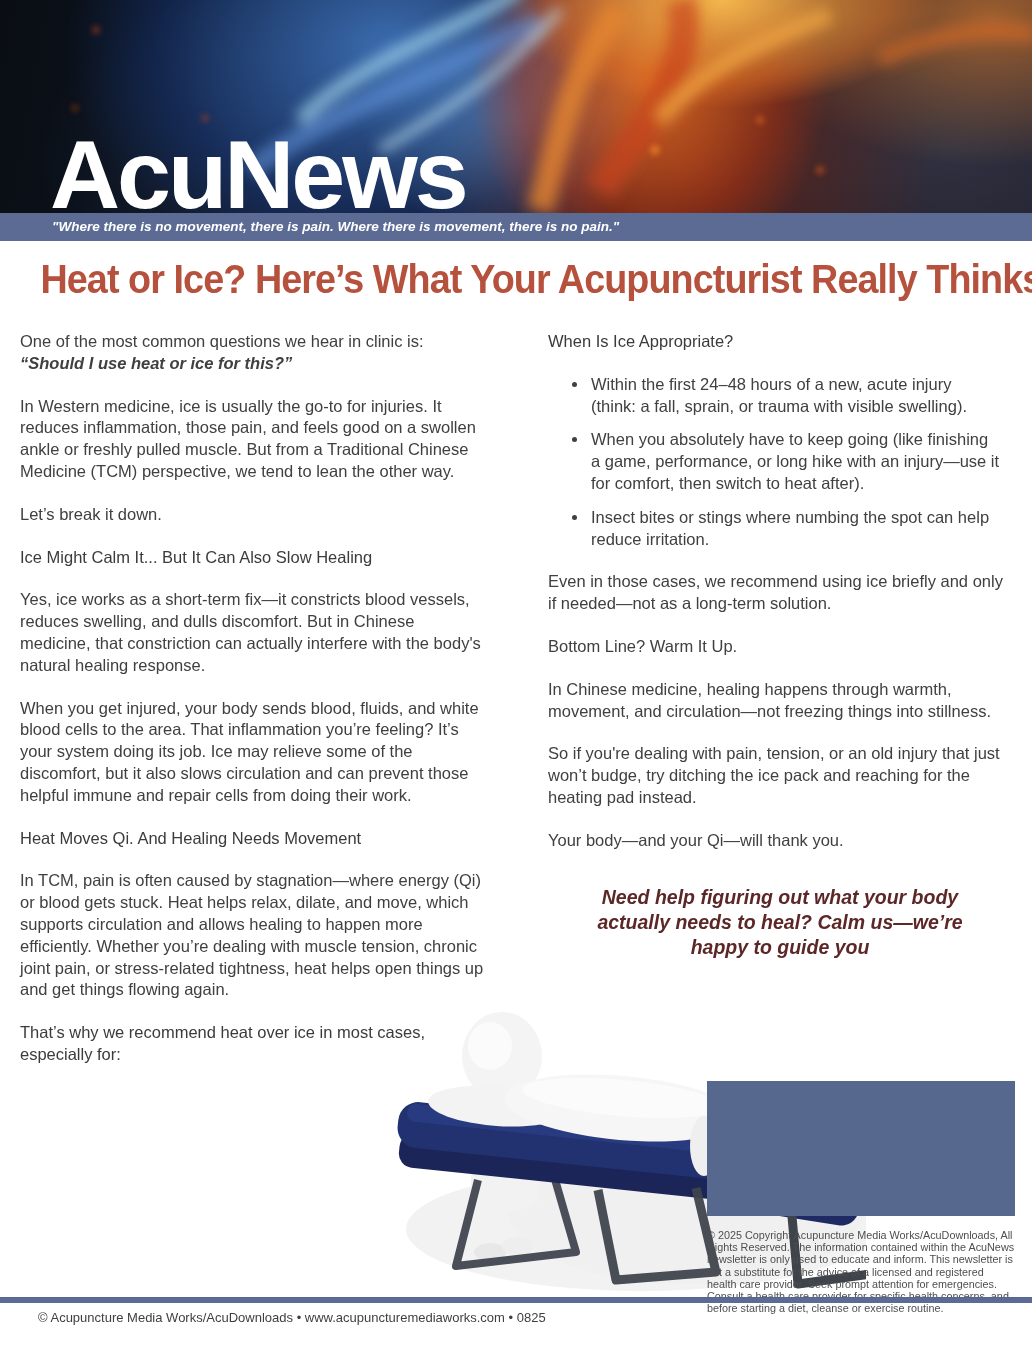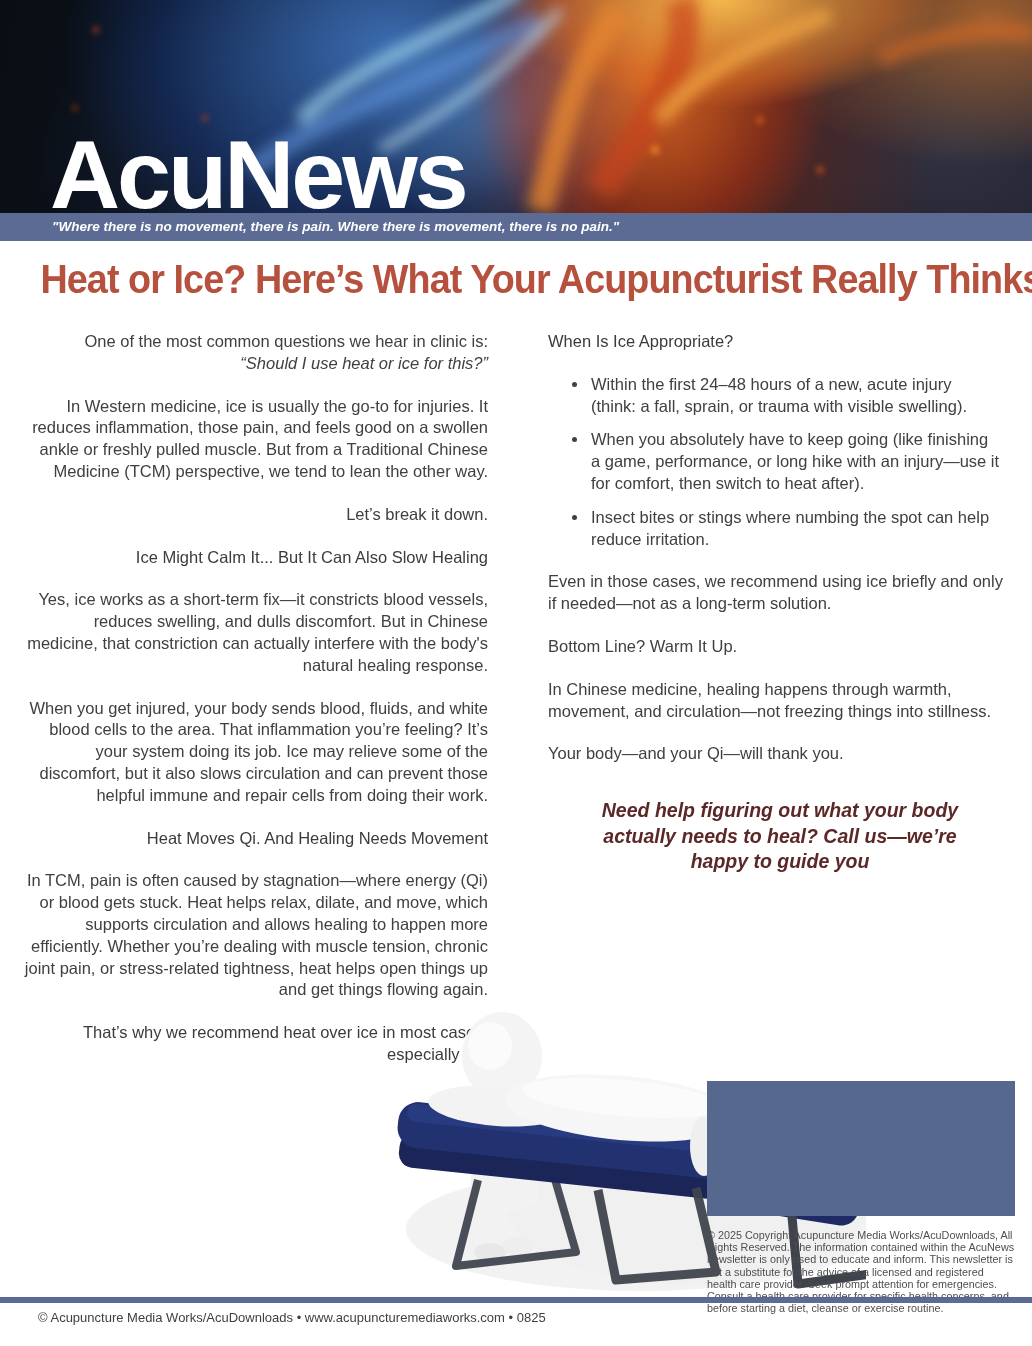--- a/index.html
+++ b/index.html
@@ -37,26 +37,26 @@
   
   .main-title{
     position:absolute;top:256px;left:0;width:1032px;margin:0;text-align:center;
     color:#b5513d;font-size:41px;font-weight:bold;letter-spacing:-1px;white-space:nowrap;
     transform:scaleX(.92);transform-origin:49% 50%;
   }
   .columns{
     position:absolute;top:331px;left:20px;width:992px;display:flex;gap:60px;
   }
   .col{font-size:16.5px;line-height:21.8px;}
-  .col-left{width:468px;text-align:right;}
+  .col-left{width:468px;}
   .col-right{width:464px;}
   .body-p{margin:0 0 21px;}
   .body-p.tight{margin-bottom:0;}
   .body-p.bold{font-weight:normal;color:#3b3b3b;}
-  .body-p.italic{font-style:italic;}
+  .body-p.italic{font-style:italic;font-weight:bold;}
   .col ul{margin:0 0 21px;padding-left:29px;}
   .col li{margin:12px;padding-left:2px;}
   .cta{
     max-width:396px;margin:33px auto 0;text-align:center;
     color:#5c2727;font-size:19.5px;line-height:1.3;font-weight:bold;font-style:italic;
   }
   
   .illustration{position:absolute;left:386px;top:984px;width:480px;height:312px;}
   .blue-box{position:absolute;left:707px;top:1081px;width:308px;height:135px;background:#56688d;}
   .copyright{
@@ -126,22 +126,23 @@
     <div class="col col-right">
         <p class="body-p bold">When Is Ice Appropriate?</p>
         <ul>
           <li>Within the first 24–48 hours of a new, acute injury (think: a fall, sprain, or trauma with visible swelling).</li>
           <li>When you absolutely have to keep going (like finishing a game, performance, or long hike with an injury—use it for comfort, then switch to heat after).</li>
           <li>Insect bites or stings where numbing the spot can help reduce irritation.</li>
         </ul>
         <p class="body-p">Even in those cases, we recommend using ice briefly and only if needed—not as a long-term solution.</p>
         <p class="body-p">Bottom Line? Warm It Up.</p>
         <p class="body-p">In Chinese medicine, healing happens through warmth, movement, and circulation—not freezing things into stillness.</p>
+        <p class="body-p">So if you're dealing with pain, tension, or an old injury that just won’t budge, try ditching the ice pack and reaching for the heating pad instead.</p>
         <p class="body-p">Your body—and your Qi—will thank you.</p>
-        <p class="cta">Need help figuring out what your body actually needs to heal? Call us—we’re happy to guide you</p>
+        <p class="cta">Need help figuring out what your body actually needs to heal? Calm us—we’re happy to guide you</p>
       </div>
   </div>
 
   <div class="illustration">
     <svg viewBox="0 0 480 312" width="480" height="312" aria-hidden="true">
 
       <ellipse cx="255" cy="245" rx="235" ry="62" fill="#e7e7e7" opacity=".55"></ellipse>
       <ellipse cx="300" cy="220" rx="180" ry="80" fill="#efefef" opacity=".6"></ellipse>
 
       <ellipse cx="104" cy="268" rx="16" ry="9" fill="#e8e8e8"></ellipse>

